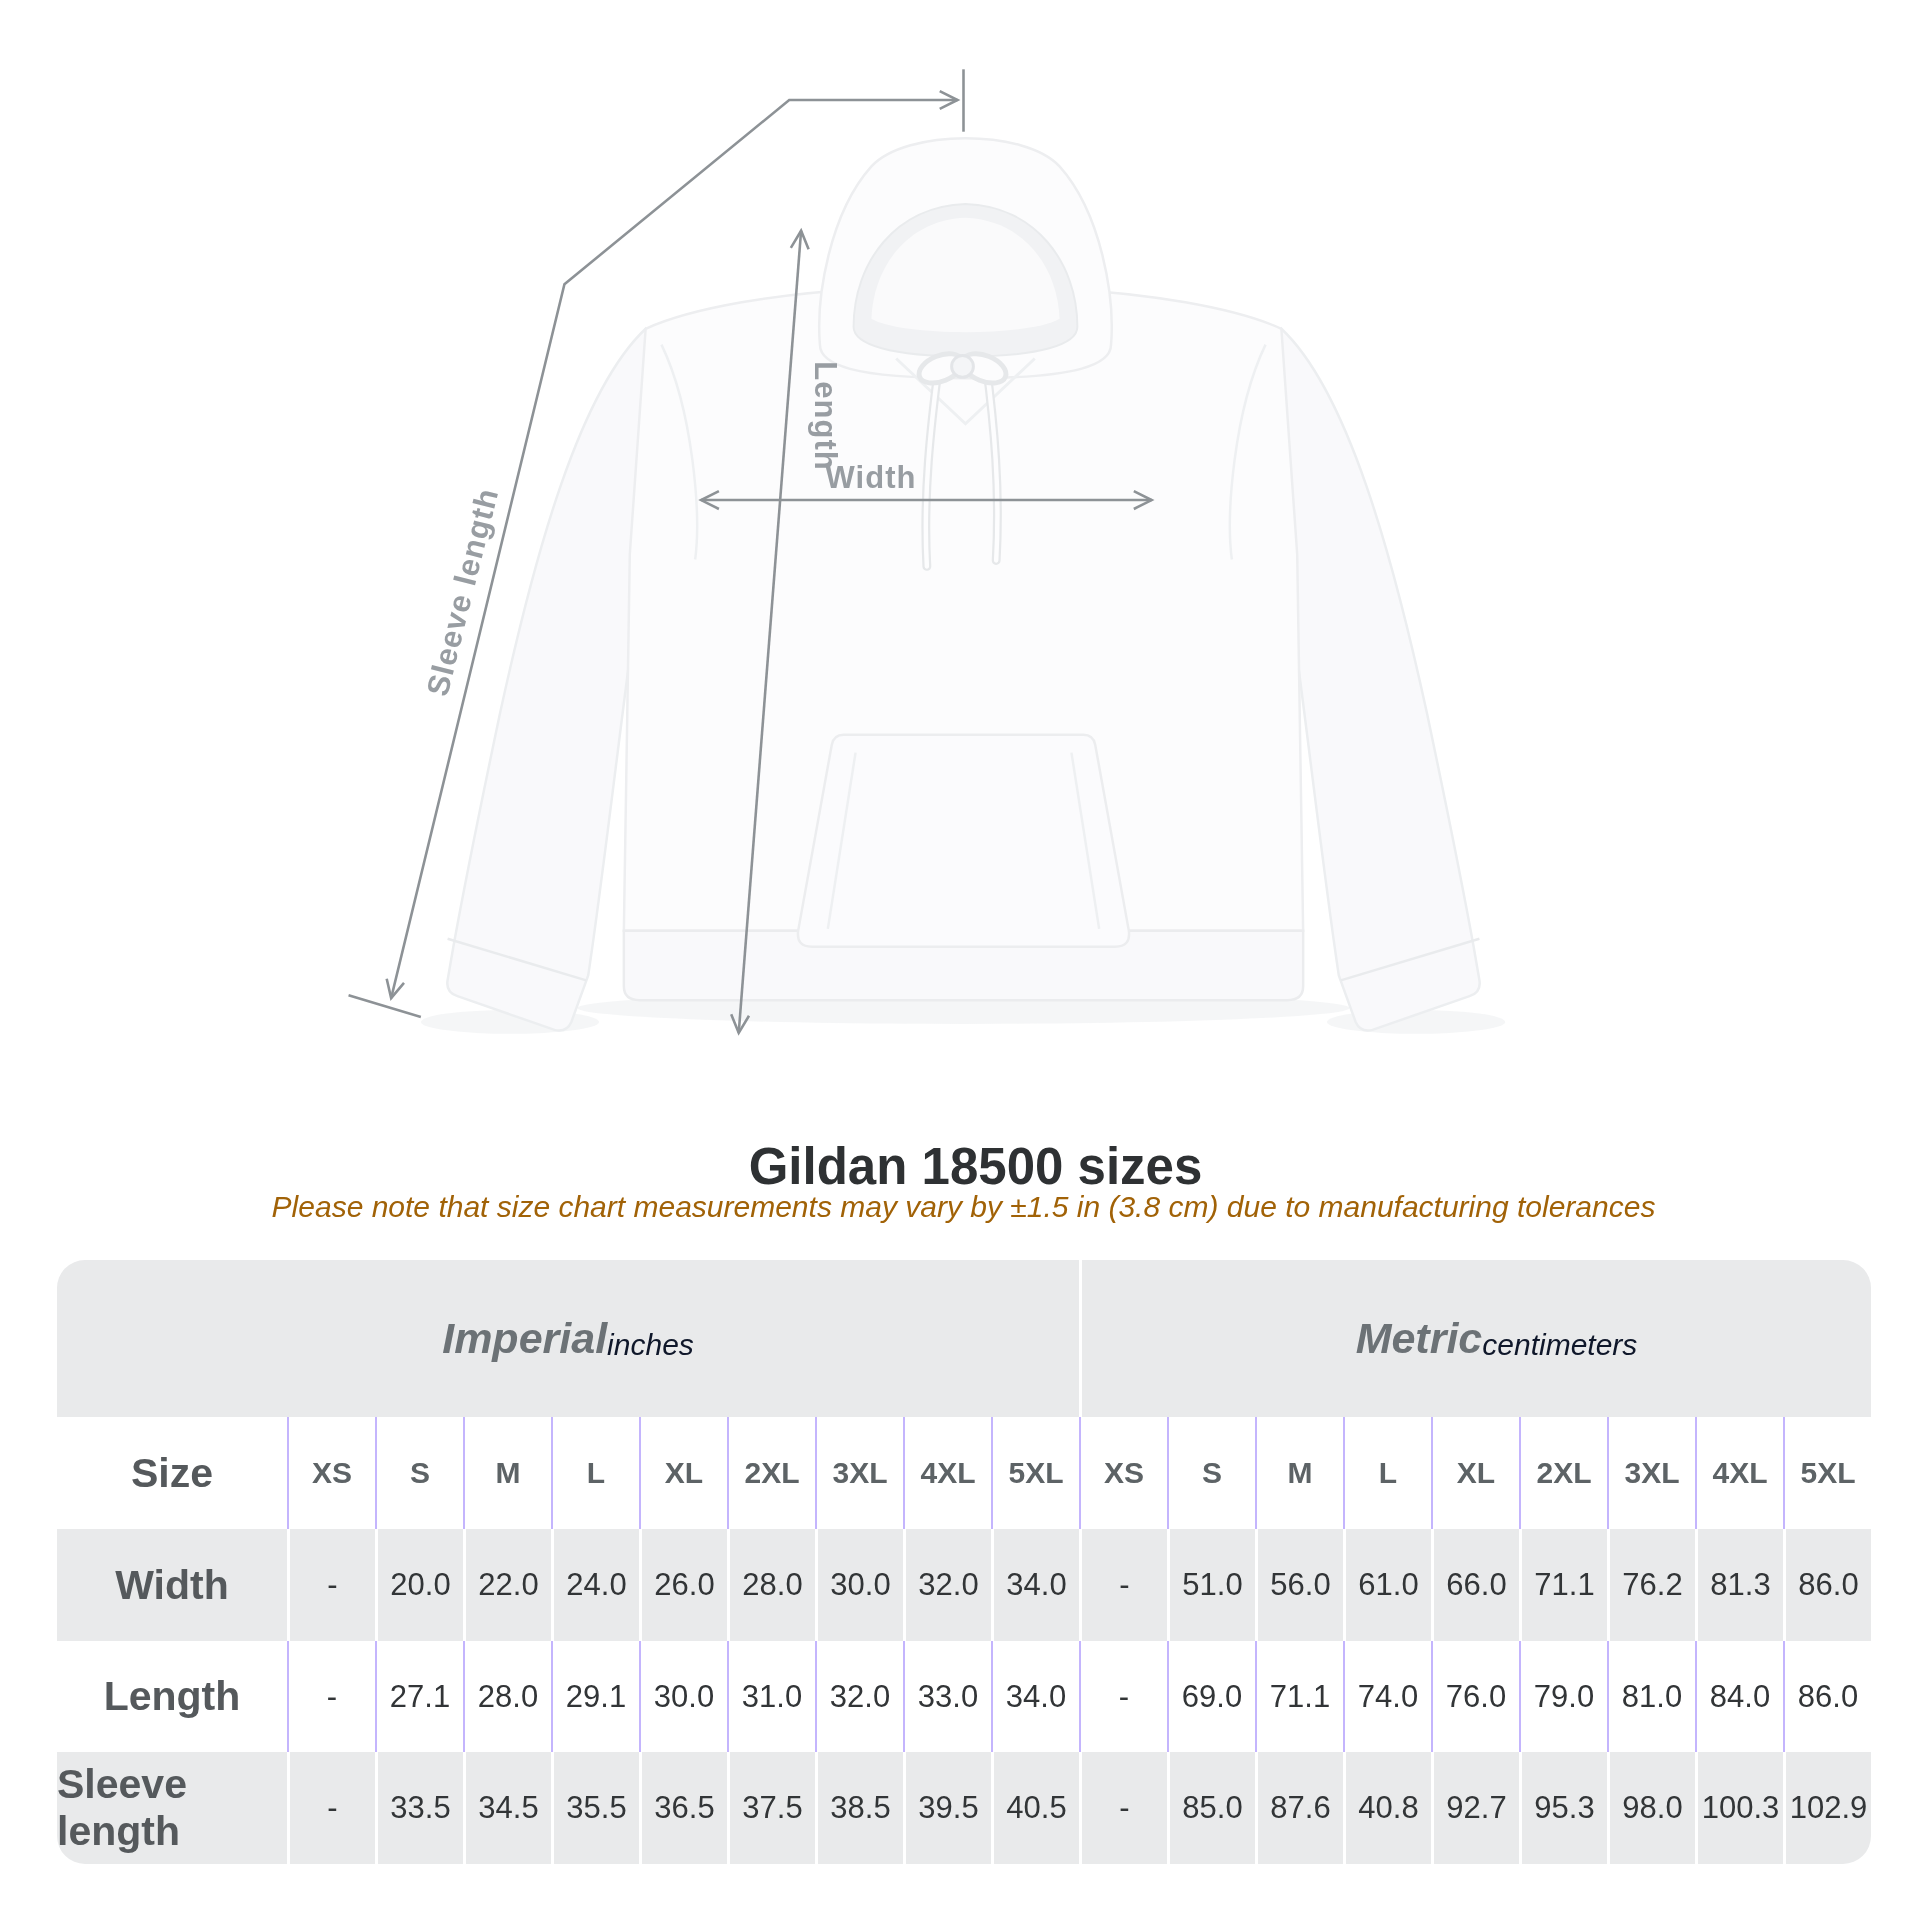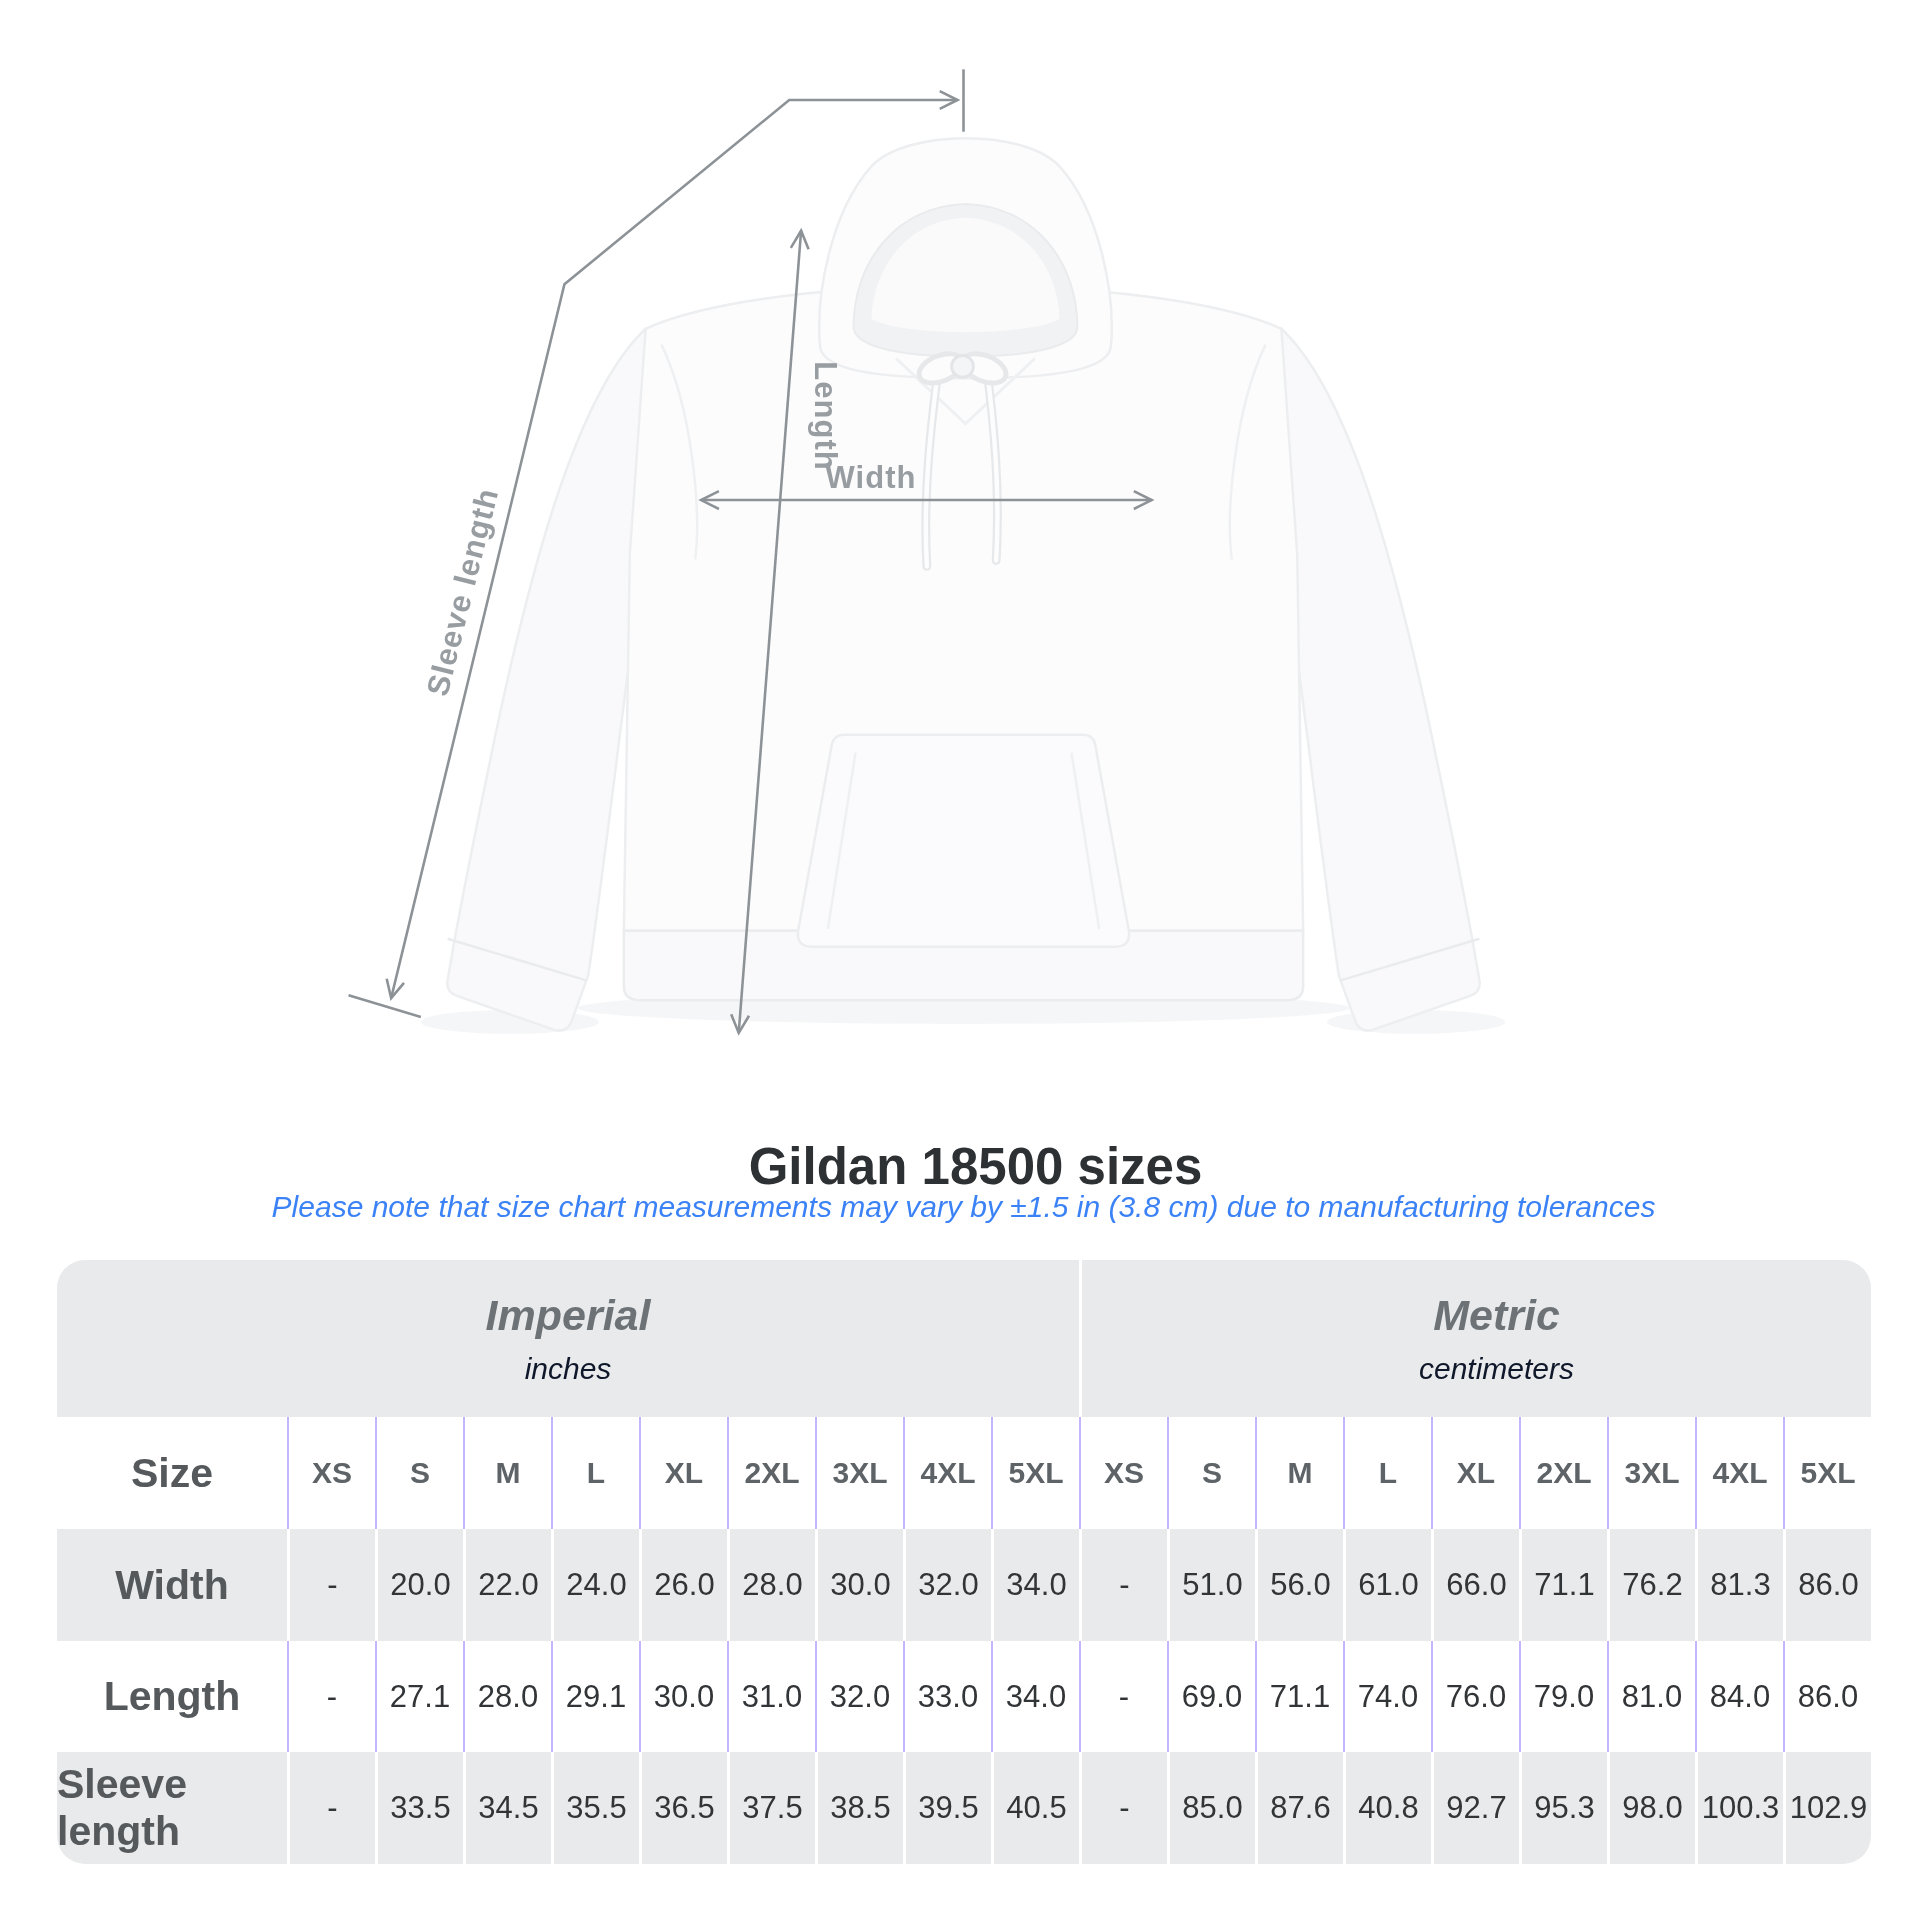--- a/index.html
+++ b/index.html
@@ -10,33 +10,33 @@
   #diagram-svg{position:absolute;left:0;top:0;width:1927px;height:1927px;}
   .m-label{position:absolute;font-weight:bold;font-size:31px;color:#989da2;letter-spacing:1px;white-space:nowrap;}
   .m-label.width{transform:translate(-50%,-50%);}
   .m-label.length{transform:translate(-50%,-50%) rotate(90deg);}
   .m-label.sleeve{transform:translate(-50%,-50%) rotate(-76deg);}
 
   
   .page-title{position:absolute;left:0;right:0;top:1137px;text-align:center;
     font-size:51px;font-weight:bold;color:#2e3133;margin-left:24px;}
   .page-subtitle{position:absolute;left:0;right:0;top:1190px;text-align:center;
-    font-size:30px;font-style:italic;color:#3b82f6;}
+    font-size:30px;font-style:italic;color:#a16207;}
 
   
   .size-table{position:absolute;left:57px;top:1260px;width:1814px;height:604px;
     display:grid;grid-template-columns:230px repeat(18,1fr);
     grid-template-rows:157px 112px 112px 111px 112px;
     border-radius:28px;overflow:hidden;}
   .cell{display:flex;align-items:center;justify-content:center;}
   .row-gray{background:#e9eaeb;}
   .row-white{background:#ffffff;}
   .cell.sep.row-gray{border-left:3px solid #ffffff;}
   .cell.sep.row-white{border-left:2px solid #c4b5fd;}
-  .group{background:#e9eaeb;flex-direction:column;}
+  .group{background:#e9eaeb;flex-direction:row;}
   .group.sep{border-left:3px solid #ffffff;}
   .group-name{font-style:italic;font-weight:bold;font-size:43px;color:#6c7276;}
   .group-unit{font-style:italic;font-size:30px;color:#0f172a;margin-top:12px;}
   .head{font-weight:bold;font-size:30px;color:#5d6366;}
   .label-col{font-weight:bold;font-size:41px;color:#55595c;}
   .val{font-size:31px;color:#323537;}
 </style>
 </head>
 <body>
 

